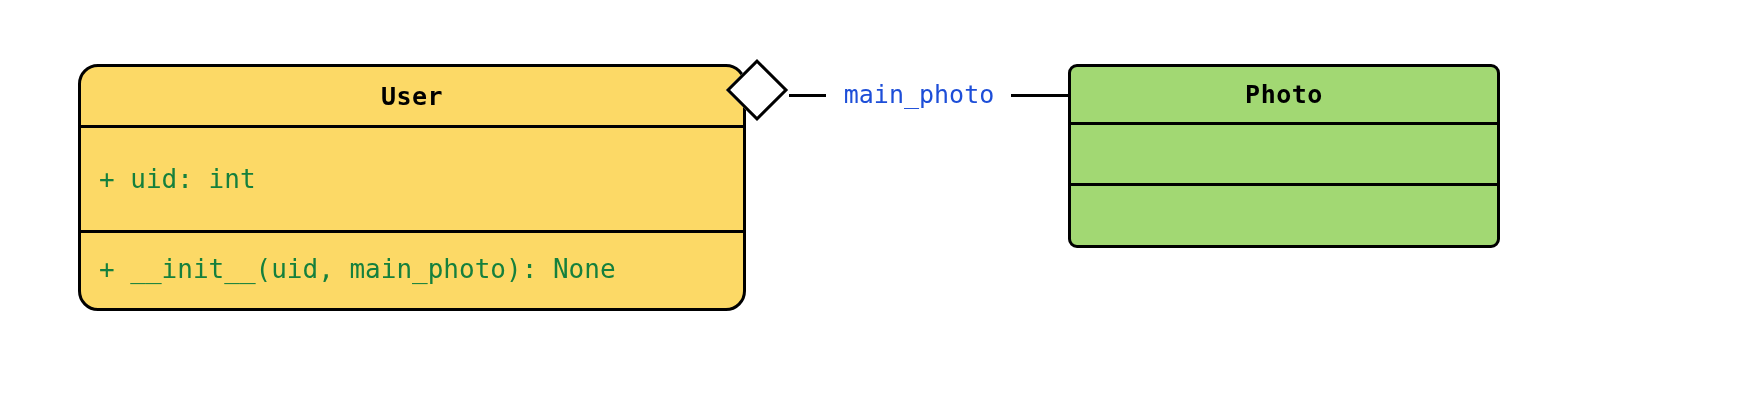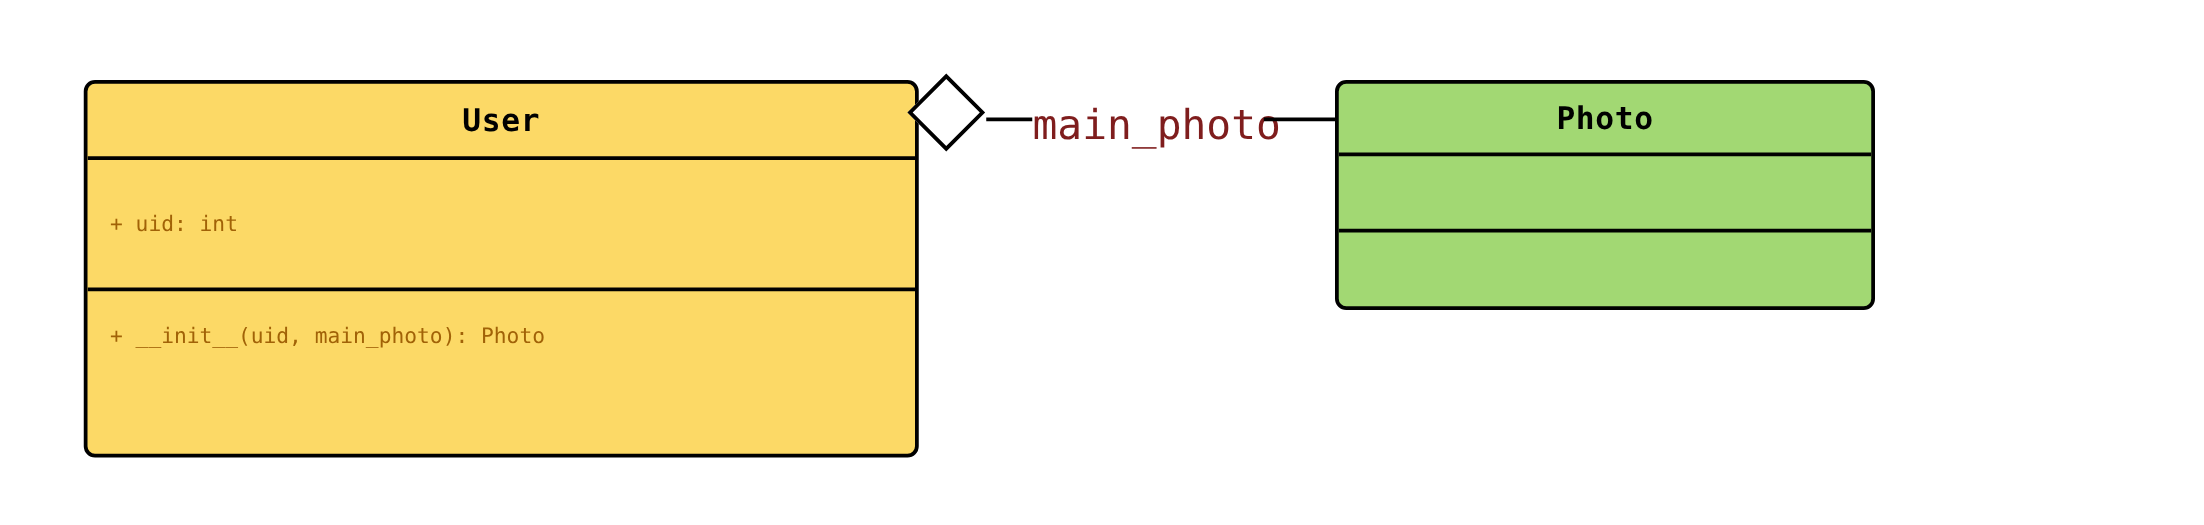--- a/index.html
+++ b/index.html
@@ -40,33 +40,33 @@
   }
   .uml-title {
     text-align: center;
     font-weight: bold;
     font-size: 25px;
     letter-spacing: 0.5px;
     color: #000000;
     font-family: "DejaVu Sans Mono", "Liberation Mono", monospace;
   }
   .uml-row {
-    font-size: 17px;
-    color: #a16207;
+    font-size: 26px;
+    color: #15803d;
     padding-left: 18px;
     white-space: pre;
     line-height: 1.22;
     font-family: "DejaVu Sans Mono", "Liberation Mono", monospace;
   }
   .uml-row b {
     font-weight: bold;
   }
 
   
-  #class-user            { left: 67px;  top: 64px;  width: 668px; height: 302px; }
+  #class-user            { left: 78px;  top: 64px;  width: 668px; height: 247px; border-radius: 20px; }
   #class-user .c-title   { height: 61px; }
   #class-user .c-attrs   { height: 105px; padding-top: 2px; }
   #class-user .c-methods { height: 73px; }
 
   
   #class-photo            { left: 1068px; top: 64px; width: 432px; height: 184px; }
   #class-photo .c-title   { height: 58px; }
   #class-photo .c-attrs   { height: 61px; }
   #class-photo .c-methods { height: 59px; }
 
@@ -89,41 +89,41 @@
     border: 3px solid #000000;
     transform: rotate(45deg);
   }
 
   .assoc-label {
     position: absolute;
     left: 826px;
     top: 80px;
     width: 186px;
     text-align: center;
-    font-size: 33px;
-    color: #7f1d1d;
+    font-size: 25px;
+    color: #1d4ed8;
     background: #ffffff;
     white-space: nowrap;
     font-family: "DejaVu Sans Mono", "Liberation Mono", monospace;
   }
 </style>
 </head>
 <body>
 
 <div id="canvas">
 
   <div class="uml-class" id="class-user" style="background:#FCD966;">
     <div class="uml-compartment c-title">
       <div class="uml-title">User</div>
     </div>
     <div class="uml-compartment c-attrs">
       <div class="uml-row">+ uid: int</div>
     </div>
     <div class="uml-compartment c-methods">
-      <div class="uml-row">+ __init__(uid, main_photo): Photo</div>
+      <div class="uml-row">+ __init__(uid, main_photo): None</div>
     </div>
   </div>
 
   <div class="assoc-line" id="assoc-line-left"></div>
   <div class="assoc-diamond"></div>
   <div class="assoc-label">main_photo</div>
   <div class="assoc-line" id="assoc-line-right"></div>
 
   <div class="uml-class" id="class-photo" style="background:#A2D873;">
     <div class="uml-compartment c-title">

